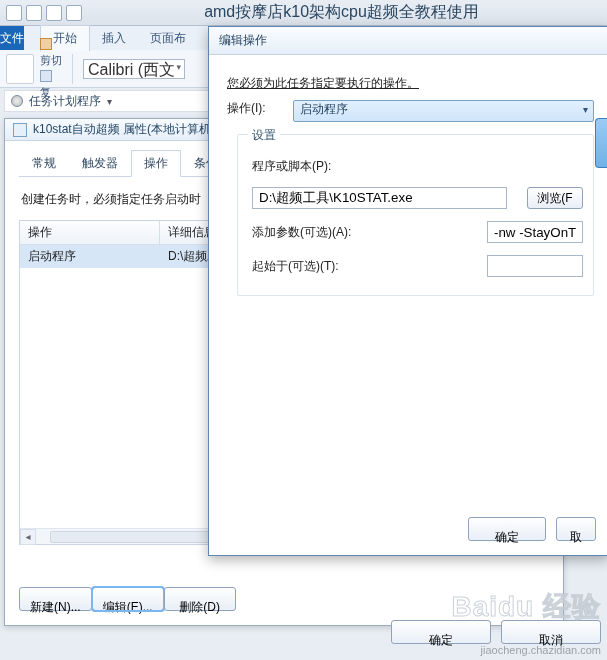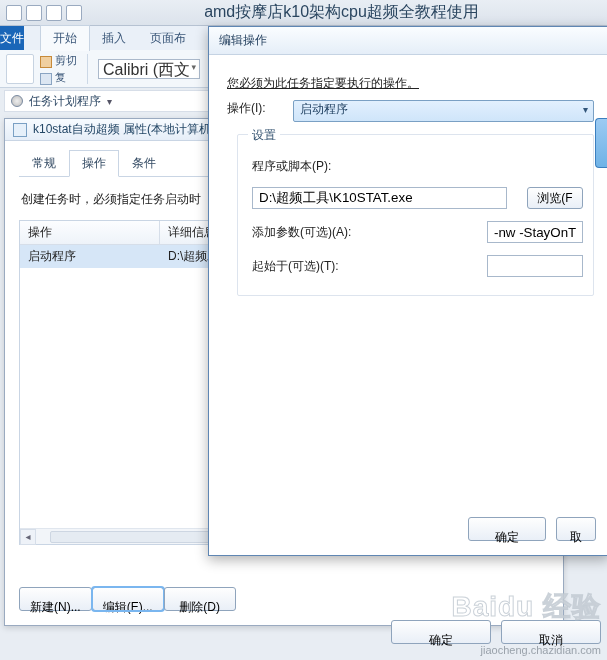--- a/index.html
+++ b/index.html
@@ -10,21 +10,21 @@
 .titlebar .t-icons { display:flex; gap:4px; }
 .titlebar .t-icons span { width:16px; height:16px; background:#fff; border:1px solid #9aaac0; border-radius:2px; display:inline-block;}
 .titlebar .title { flex:1; text-align:center; color:#2b4660; font-size:16px; white-space:nowrap; overflow:hidden;}
 .ribbon-tabs-bg { background:#eaf0f8; display:flex; align-items:center; height:24px;}
 .ribbon-tabs-bg .tab{ padding:4px 12px; color:#3a5678;}
 .ribbon-tabs-bg .tab.active{ background:#f7fafd; border:1px solid #c6d3e2; border-bottom:none;margin-left:16px;}
 
 .ribbon-body { height:38px; background:#f3f7fb; border-bottom:1px solid #c7d3e1; display:flex; align-items:center; padding:2px 6px; gap:6px;}
 .paste-btn { width:28px; height:30px; border:1px solid #c7d3e1; background:#fff; border-radius:2px;}
 .clip-group{ display:flex; flex-direction:column; gap:2px;}
-.clip-item{ display:flex; align-items:flex-end; gap:3px; color:#3a5678; font-size:11px;}
+.clip-item{ display:flex; align-items:flex-start; gap:3px; color:#3a5678; font-size:11px;flex-direction:column;}
 .clip-item .ic{ width:12px;height:12px; background:#f0cfa0; border:1px solid #c78a3a;}
 .sep{ width:1px; height:30px; background:#ccd8e6; margin:0 4px;}
 .font-select{ height:20px; border:1px solid #abb9cb; background:#fff; padding:0 9px 0 4px; font-size:16px; color:#333; position:relative;}
 .font-select::after{content:"▾"; position:absolute; right:3px; top:2px; font-size:9px; color:#666;}
 
 
 .sched-row{ height:22px; background:#fff; border:1px solid #d7dee8; margin:2px 4px 0 4px; display:flex; align-items:center; padding:0 6px; gap:6px; color:#304a66;}
 .sched-row .gear{width:12px;height:12px;border:1px solid #7a8aa0;border-radius:50%; background:radial-gradient(#eee,#bbb);}
 .sched-row .chev{ font-size:10px; color:#556;}
 
@@ -124,20 +124,21 @@
 </div>
 
 <div class="props">
   <div class="props-title">
     <span class="pi"></span>
     <span>k10stat自动超频 属性(本地计算机</span>
   </div>
   <div class="props-body">
     <div class="tabstrip">
       <div class="ptab">常规</div>
+      <div class="ptab">触发器</div>
       <div class="ptab active">操作</div>
       <div class="ptab">条件</div>
     </div>
     <div class="desc-line">创建任务时，必须指定任务启动时</div>
 
     <div class="listview">
       <div class="listhead">
         <div class="col1">操作</div>
         <div class="col2">详细信息</div>
       </div>

